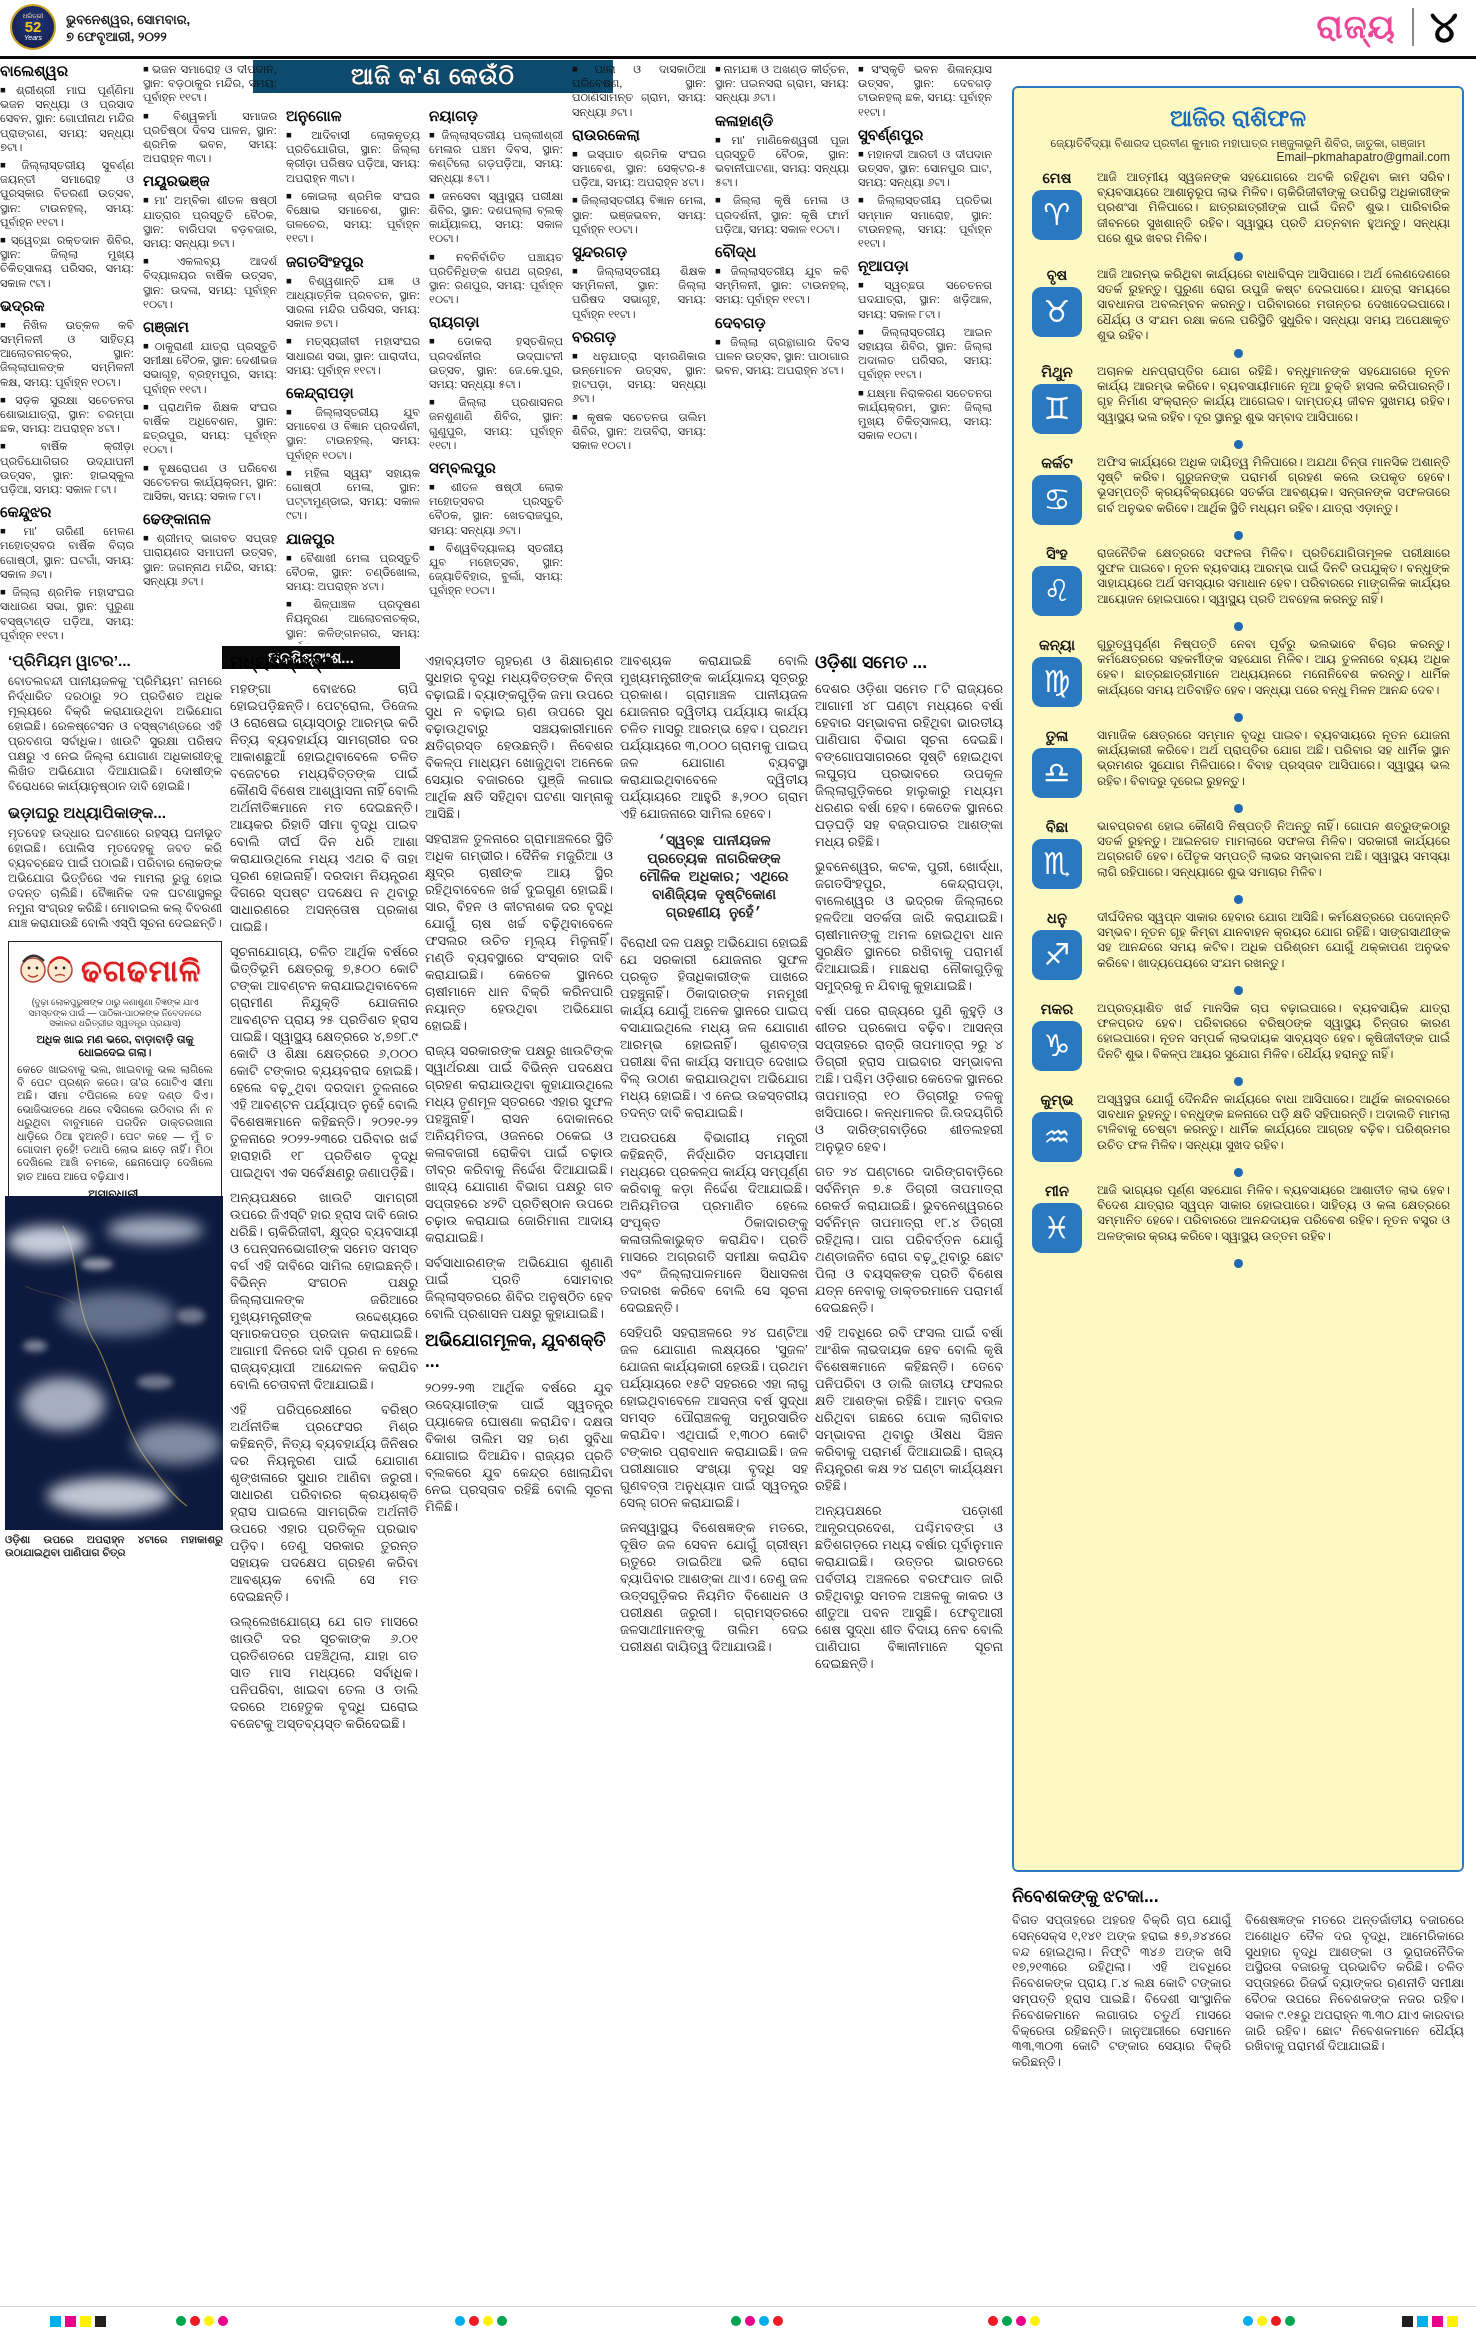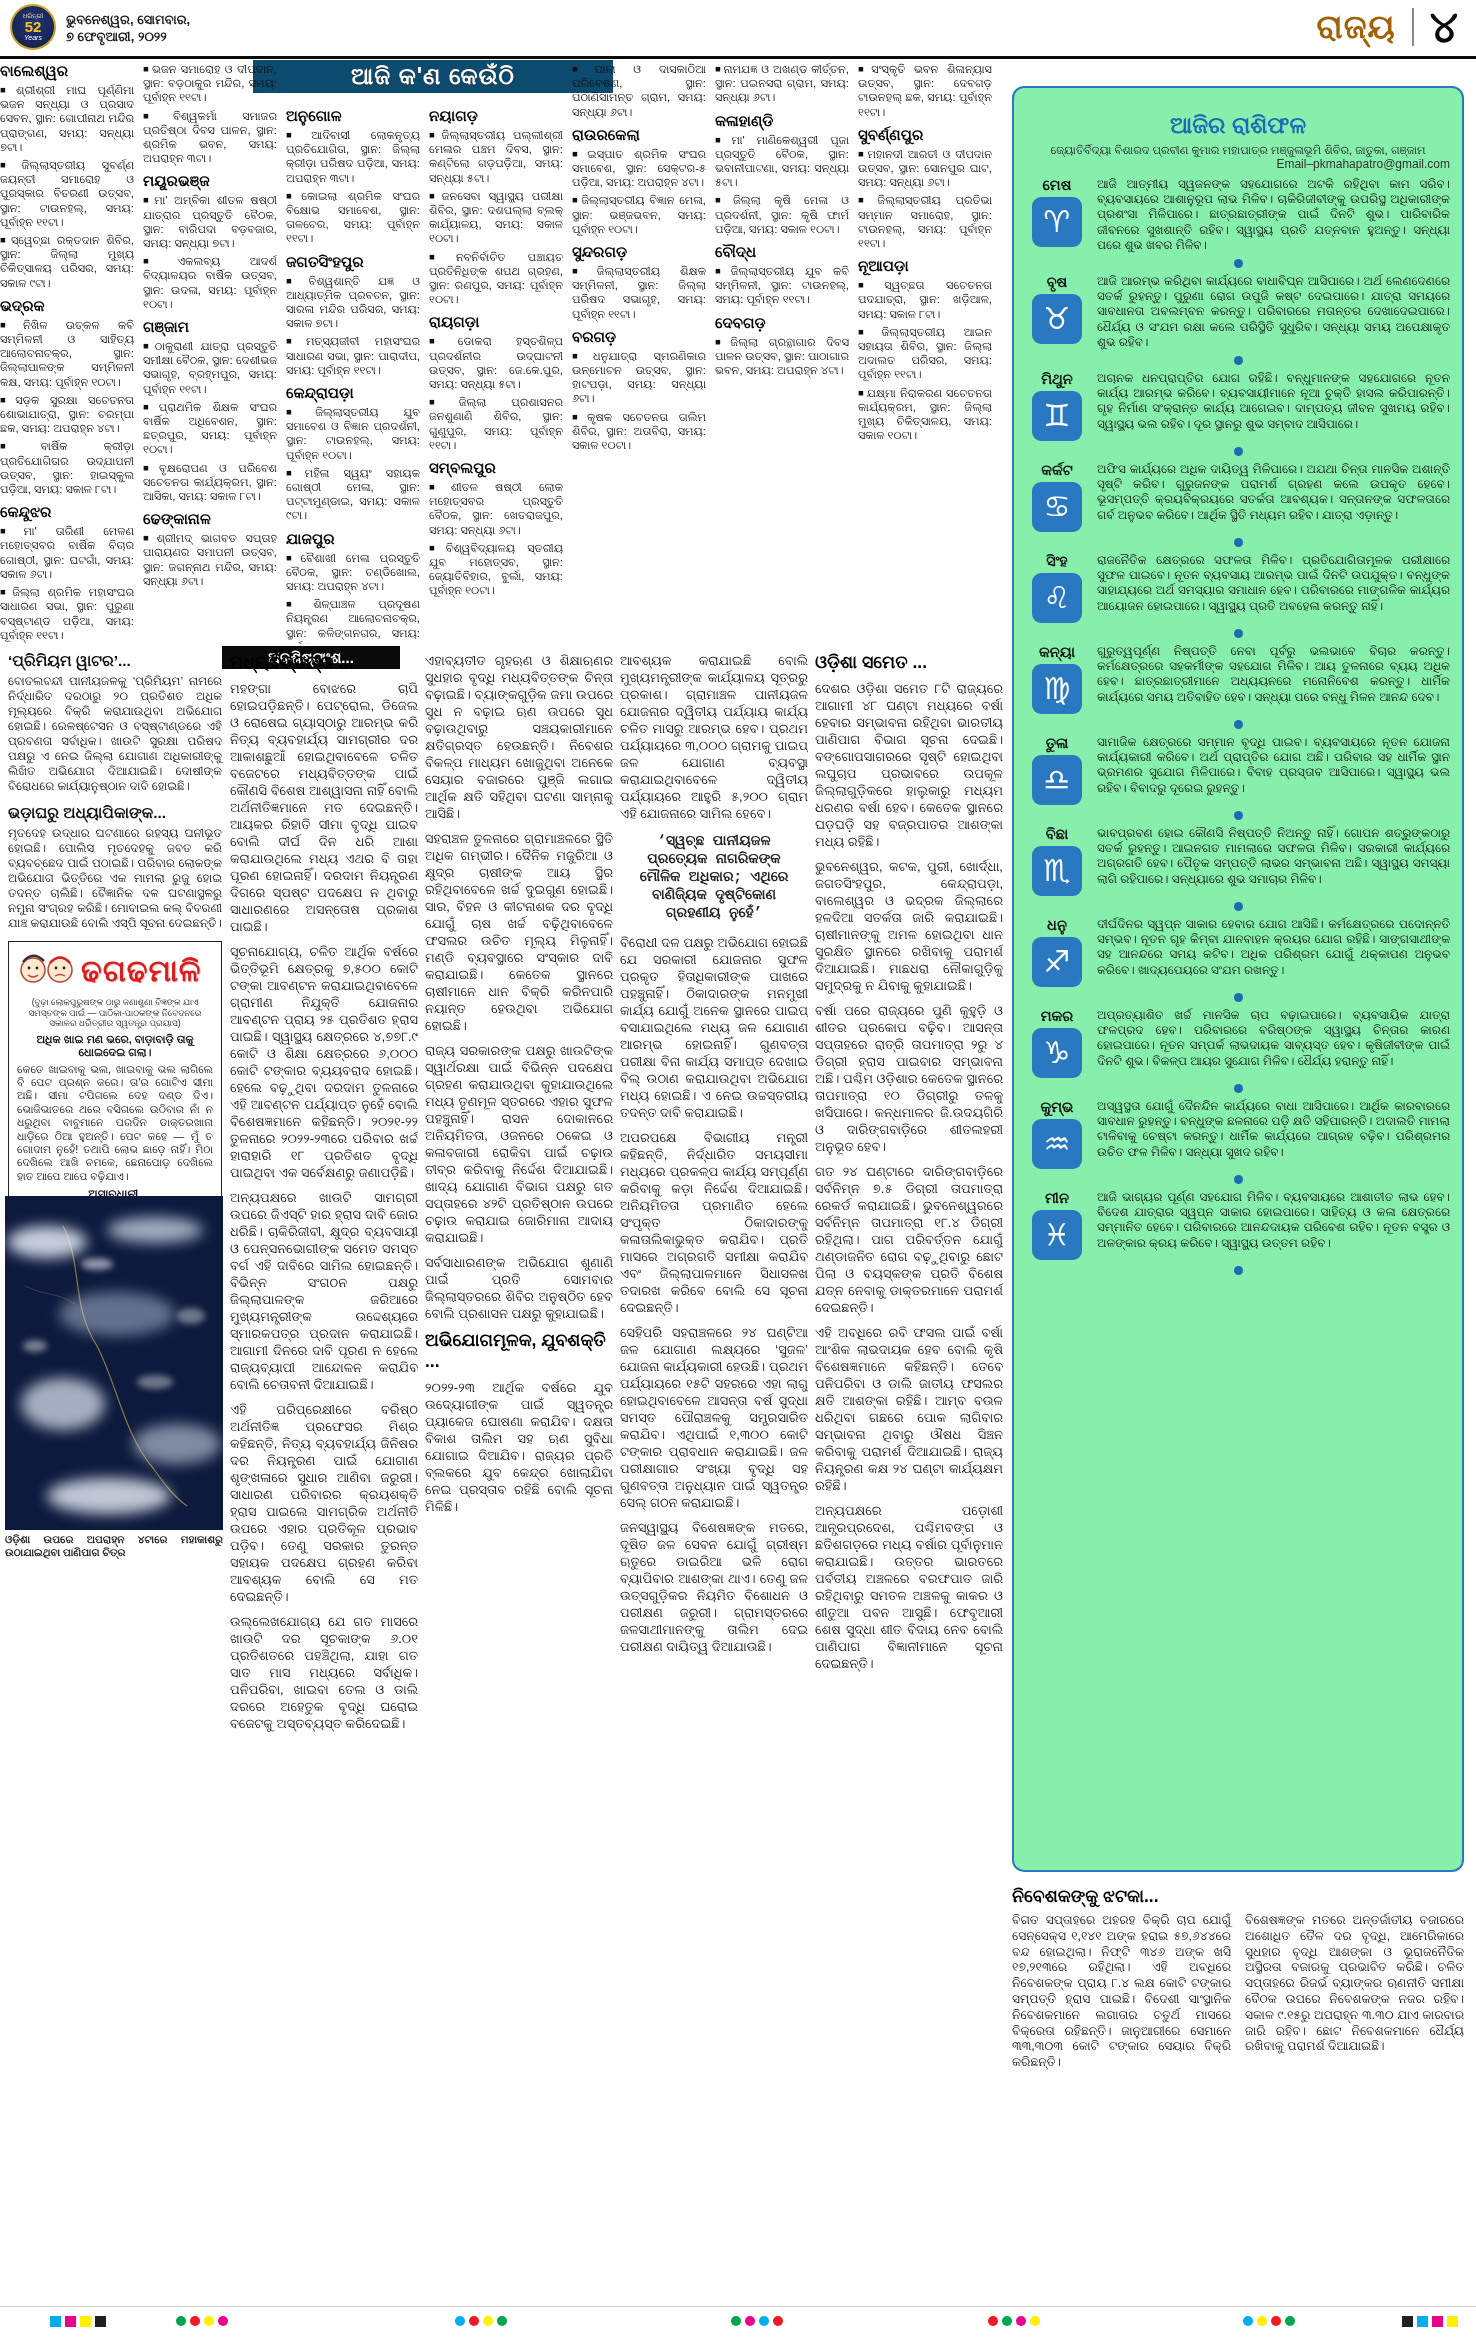--- a/index.html
+++ b/index.html
@@ -9,21 +9,21 @@
   
   #masthead{position:absolute;left:0;top:0;width:1476px;height:56px;border-bottom:3px solid #0a0a0a;}
   .logo-badge{position:absolute;left:10px;top:4px;width:46px;height:46px;border-radius:50%;
               background:radial-gradient(circle at 50% 40%, #23357a, #101c46);border:2px solid #c9a227;
               display:flex;flex-direction:column;align-items:center;justify-content:center;box-sizing:border-box;}
   .logo-paper{font-size:6.5px;color:#ffe9a8;line-height:7px;}
   .logo-52{font-size:15px;font-weight:bold;color:#f5c518;line-height:15px;}
   .logo-years{font-size:7px;color:#ffffff;font-style:italic;line-height:8px;}
   .dateline{position:absolute;left:66px;top:11px;font-size:13px;font-weight:bold;line-height:17px;color:#1a1a1a;}
   .mast-right{position:absolute;right:18px;top:2px;display:flex;align-items:center;gap:16px;height:50px;}
-  .section-label{font-size:33px;font-weight:bold;color:#a16207;letter-spacing:1px;}
+  .section-label{font-size:33px;font-weight:bold;color:#ec4899;letter-spacing:1px;}
   .mast-divider{width:2px;height:38px;background:#8a8a8a;}
   .page-number{font-size:44px;font-weight:bold;color:#0a0a0a;}
 
   
   #today-banner{position:absolute;left:253px;top:60px;width:360px;height:33px;background:#0c4a6e;color:#fff;
                 display:flex;align-items:center;justify-content:center;font-size:23px;font-weight:bold;letter-spacing:1px;
                 text-shadow:0 1px 0 #333;}
   #continuation-banner{position:absolute;left:222px;top:646px;width:178px;height:23px;background:#0a0a0a;color:#fff;
                 display:flex;align-items:center;justify-content:center;font-size:15px;font-weight:bold;}
 
@@ -55,22 +55,22 @@
   .cartoon-sub{font-size:8.8px;line-height:10.5px;text-align:center;margin:3px 0 4px 0;color:#222;}
   .cartoon-lead{font-size:11px;font-weight:bold;text-align:center;margin-bottom:4px;}
   .cartoon-body{font-size:10.8px;line-height:13.4px;text-align:justify;}
   .cartoon-center{font-size:12px;font-weight:bold;text-align:center;line-height:15px;margin:4px 0;}
 
   
   #weather{position:absolute;left:5px;top:1196px;width:218px;height:334px;overflow:hidden;background:#0a1530;}
   #weather-caption{position:absolute;left:5px;top:1533px;width:218px;font-size:10.5px;line-height:13px;text-align:justify;font-weight:bold;color:#222;}
 
   
-  #horoscope{position:absolute;left:1012px;top:86px;width:452px;height:1786px;border:2.5px solid #2a79c0;border-radius:12px;
-             box-sizing:border-box;padding:24px 12px;overflow:hidden;background:#86efac;}
+  #horoscope{position:absolute;left:1012px;top:86px;width:452px;height:1786px;border:2.5px solid #2a79c0;border-radius:6px;
+             box-sizing:border-box;padding:17px 12px;overflow:hidden;background:#fef9c3;}
   .h-title{font-size:23px;font-weight:bold;color:#1a6cb8;text-align:center;margin-bottom:4px;}
   .h-credit{font-size:11.3px;line-height:14px;text-align:center;color:#222;}
   .h-email{font-size:12px;text-align:right;color:#333;margin-bottom:2px;}
   .sign{display:flex;gap:9px;margin-top:6px;}
   .sign-left{flex:0 0 62px;width:62px;text-align:center;}
   .sign-name{font-weight:bold;font-size:14.5px;margin-bottom:3px;}
   .sign-icon{width:50px;height:50px;margin:0 auto;background:#2a79c0;border-radius:9px;color:#fff;
              font-size:30px;line-height:50px;text-align:center;}
   .sign-text{font-size:12px;line-height:15.2px;text-align:justify;}
   .sep-dot{width:9px;height:9px;border-radius:50%;background:#1f6ab3;margin:6px auto 0 auto;}

